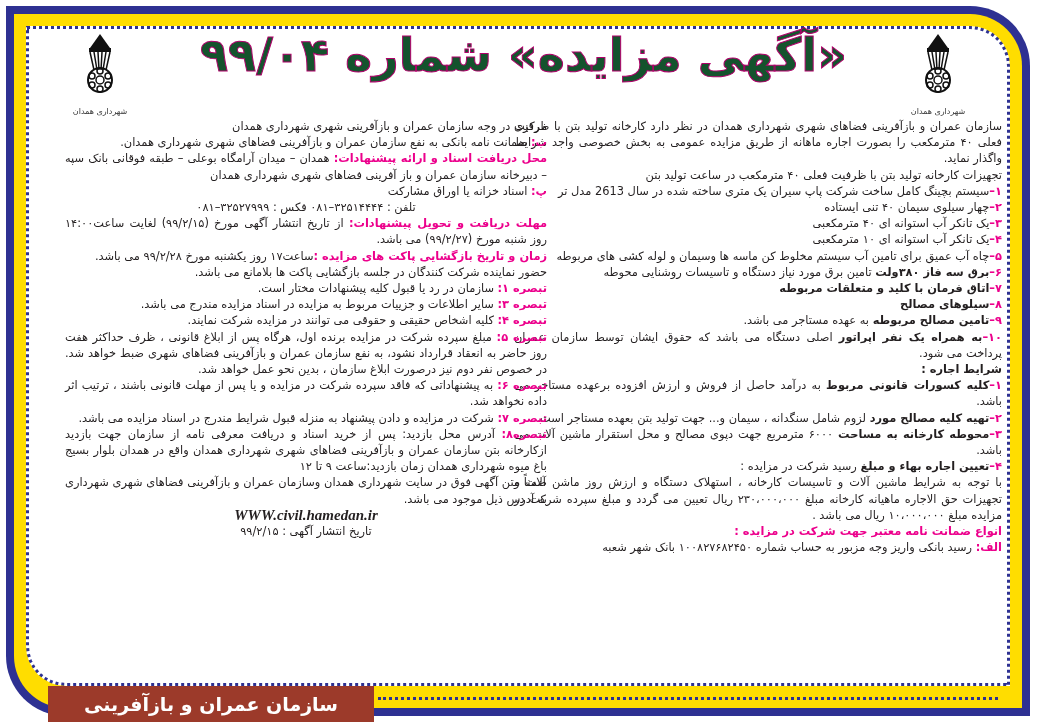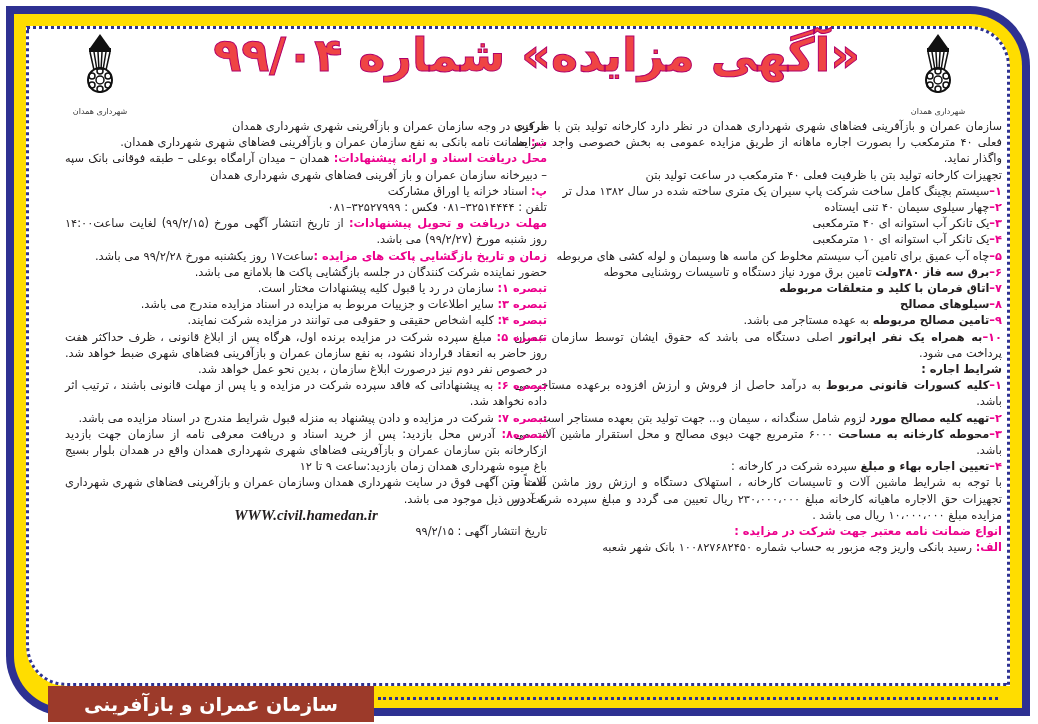--- a/index.html
+++ b/index.html
@@ -5,29 +5,29 @@
   html, body { margin:0; padding:0; }
   body { width:1038px; height:724px; background:#ffffff; position:relative; overflow:hidden; font-family:"DejaVu Sans", sans-serif; }
   .frame-outer { position:absolute; left:6px; top:6px; width:1024px; height:710px; background:#2e3192; border-radius:0 60px 0 60px; }
   .frame-yellow { position:absolute; left:14px; top:14px; width:1008px; height:694px; background:#ffdd00; border-radius:0 52px 0 52px; }
   .frame-inner { position:absolute; left:26px; top:26px; width:984px; height:660px; background:#ffffff; border:3px dotted #2e3192; border-radius:0 40px 0 40px; box-sizing:border-box; }
   .logo { position:absolute; width:80px; top:34px; text-align:center; }
   .logo.right { right:60px; }
   .logo.left { left:60px; }
   .logo svg { display:block; margin:0 auto; }
   .logo-caption { font-size:8px; color:#333; margin-top:13px; direction:rtl; }
-  .title { position:absolute; left:200px; top:28px; width:660px; text-align:right; direction:rtl; font-weight:bold; font-size:46px; color:#ef4444; font-family:"DejaVu Sans", sans-serif; -webkit-text-stroke:1px #b0006a; letter-spacing:-1px; }
+  .title { position:absolute; left:200px; top:28px; width:660px; text-align:left; direction:rtl; font-weight:bold; font-size:46px; color:#14532d; font-family:"DejaVu Sans", sans-serif; -webkit-text-stroke:1px #b0006a; letter-spacing:-1px; }
   .col { position:absolute; top:118px; direction:rtl; text-align:justify; font-size:11.4px; line-height:16.2px; color:#231f20;margin-left:31px; }
   .col.right { right:36px; width:488px; }
   .col.left { left:34px; width:482px; }
   .col p { margin:0; }
   .pink { color:#ec008c; font-weight:bold; }
   .bold { font-weight:bold; }
   .url { font-family:"Liberation Serif", serif; font-weight:bold; font-size:15px; text-align:center; direction:ltr; margin:2px 0;font-style:italic; }
-  .center { }
+  .center { text-align:center; }
   .banner { position:absolute; left:48px; top:686px; width:330px; height:36px; background:#9c3a2a; color:#ffffff; font-weight:bold; font-size:19px; text-align:center; line-height:36px; direction:rtl; }
   .banner-wide { left:48px; width:326px; }
   .dotline { position:absolute; top:697px; left:378px; width:620px; border-top:3px dotted #2e3192; }
 </style>
 </head>
 <body>
 
 <div class="frame-outer"></div>
 <div class="frame-yellow"></div>
 <div class="frame-inner"></div>
@@ -64,35 +64,35 @@
     <circle cx="12" cy="42" r="3" fill="none" stroke="#111" stroke-width="1.5"></circle>
   </svg>
   <div class="logo-caption">شهرداری همدان</div>
 </div>
 
 <div class="title">«آگهی مزایده» شماره ۹۹/۰۴</div>
 
 <div class="col right">
   <p>سازمان عمران و بازآفرینی فضاهای شهری شهرداری همدان در نظر دارد کارخانه تولید بتن با ظرفیت فعلی ۴۰ مترمکعب را بصورت اجاره ماهانه از طریق مزایده عمومی به بخش خصوصی واجد شرایط واگذار نماید.</p>
   <p>تجهیزات کارخانه تولید بتن با ظرفیت فعلی ۴۰ مترمکعب در ساعت تولید بتن</p>
-  <p><span class="pink">۱–</span><span>سیستم بچینگ کامل ساخت شرکت پاپ سیران یک متری ساخته شده در سال ۱۳۸۲ مدل تر</span></p>
+  <p><span class="pink">۱–</span><span>سیستم بچینگ کامل ساخت شرکت پاپ سیران یک متری ساخته شده در سال 2613 مدل تر</span></p>
   <p><span class="pink">۲–</span><span>چهار سیلوی سیمان ۴۰ تنی ایستاده</span></p>
   <p><span class="pink">۳–</span><span>یک تانکر آب استوانه ای ۴۰ مترمکعبی</span></p>
   <p><span class="pink">۴–</span><span>یک تانکر آب استوانه ای ۱۰ مترمکعبی</span></p>
   <p><span class="pink">۵–</span><span>چاه آب عمیق برای تامین آب سیستم مخلوط کن ماسه ها وسیمان و لوله کشی های مربوطه</span></p>
   <p><span class="pink">۶–</span><span class="bold">برق سه فاز ۳۸۰ولت</span><span> تامین برق مورد نیاز دستگاه و تاسیسات روشنایی محوطه</span></p>
   <p><span class="pink">۷–</span><span class="bold">اتاق فرمان با کلید و متعلقات مربوطه</span><span></span></p>
   <p><span class="pink">۸–</span><span class="bold">سیلوهای مصالح</span><span></span></p>
   <p><span class="pink">۹–</span><span class="bold">تامین مصالح مربوطه</span><span> به عهده مستاجر می باشد.</span></p>
   <p><span class="pink">۱۰–</span><span class="bold">به همراه یک نفر اپراتور</span><span> اصلی دستگاه می باشد که حقوق ایشان توسط سازمان عمران پرداخت می شود.</span></p>
   <p class="bold">شرایط اجاره :</p>
   <p><span class="pink">۱–</span><span class="bold">کلیه کسورات قانونی مربوط</span><span> به درآمد حاصل از فروش و ارزش افزوده برعهده مستاجر می باشد.</span></p>
   <p><span class="pink">۲–</span><span class="bold">تهیه کلیه مصالح مورد</span><span> لزوم شامل سنگدانه ، سیمان و... جهت تولید بتن بعهده مستاجر است.</span></p>
   <p><span class="pink">۳–</span><span class="bold">محوطه کارخانه به مساحت</span><span> ۶۰۰۰ مترمربع جهت دپوی مصالح و محل استقرار ماشین آلات می باشد.</span></p>
-  <p><span class="pink">۴–</span><span class="bold">تعیین اجاره بهاء و مبلغ</span><span> سپرده شرکت در کارخانه :</span></p>
+  <p><span class="pink">۴–</span><span class="bold">تعیین اجاره بهاء و مبلغ</span><span> رسید شرکت در مزایده :</span></p>
   <p>با توجه به شرایط ماشین آلات و تاسیسات کارخانه ، استهلاک دستگاه و ارزش روز ماشن آلات و تجهیزات حق الاجاره ماهیانه کارخانه مبلغ ۲۳۰،۰۰۰،۰۰۰ ریال تعیین می گردد و مبلغ سپرده شرکت در مزایده مبلغ ۱۰،۰۰۰،۰۰۰ ریال می باشد .</p>
   <p class="pink">انواع ضمانت نامه معتبر جهت شرکت در مزایده :</p>
   <p><span class="pink">الف:</span><span> رسید بانکی واریز وجه مزبور به حساب شماره ۱۰۰۸۲۷۶۸۲۴۵۰ بانک شهر شعبه</span></p>
 </div>
 
 <div class="col left">
   <p>مرکزی در وجه سازمان عمران و بازآفرینی شهری شهرداری همدان</p>
   <p><span class="pink">ب:</span><span> ضمانت نامه بانکی به نفع سازمان عمران و بازآفرینی فضاهای شهری شهرداری همدان.</span></p>
   <p><span class="pink">محل دریافت اسناد و ارائه پیشنهادات:</span><span> همدان – میدان آرامگاه بوعلی – طبقه فوقانی بانک سپه – دبیرخانه سازمان عمران و باز آفرینی فضاهای شهری شهرداری همدان</span></p>
   <p><span class="pink">پ:</span><span> اسناد خزانه یا اوراق مشارکت</span></p>

